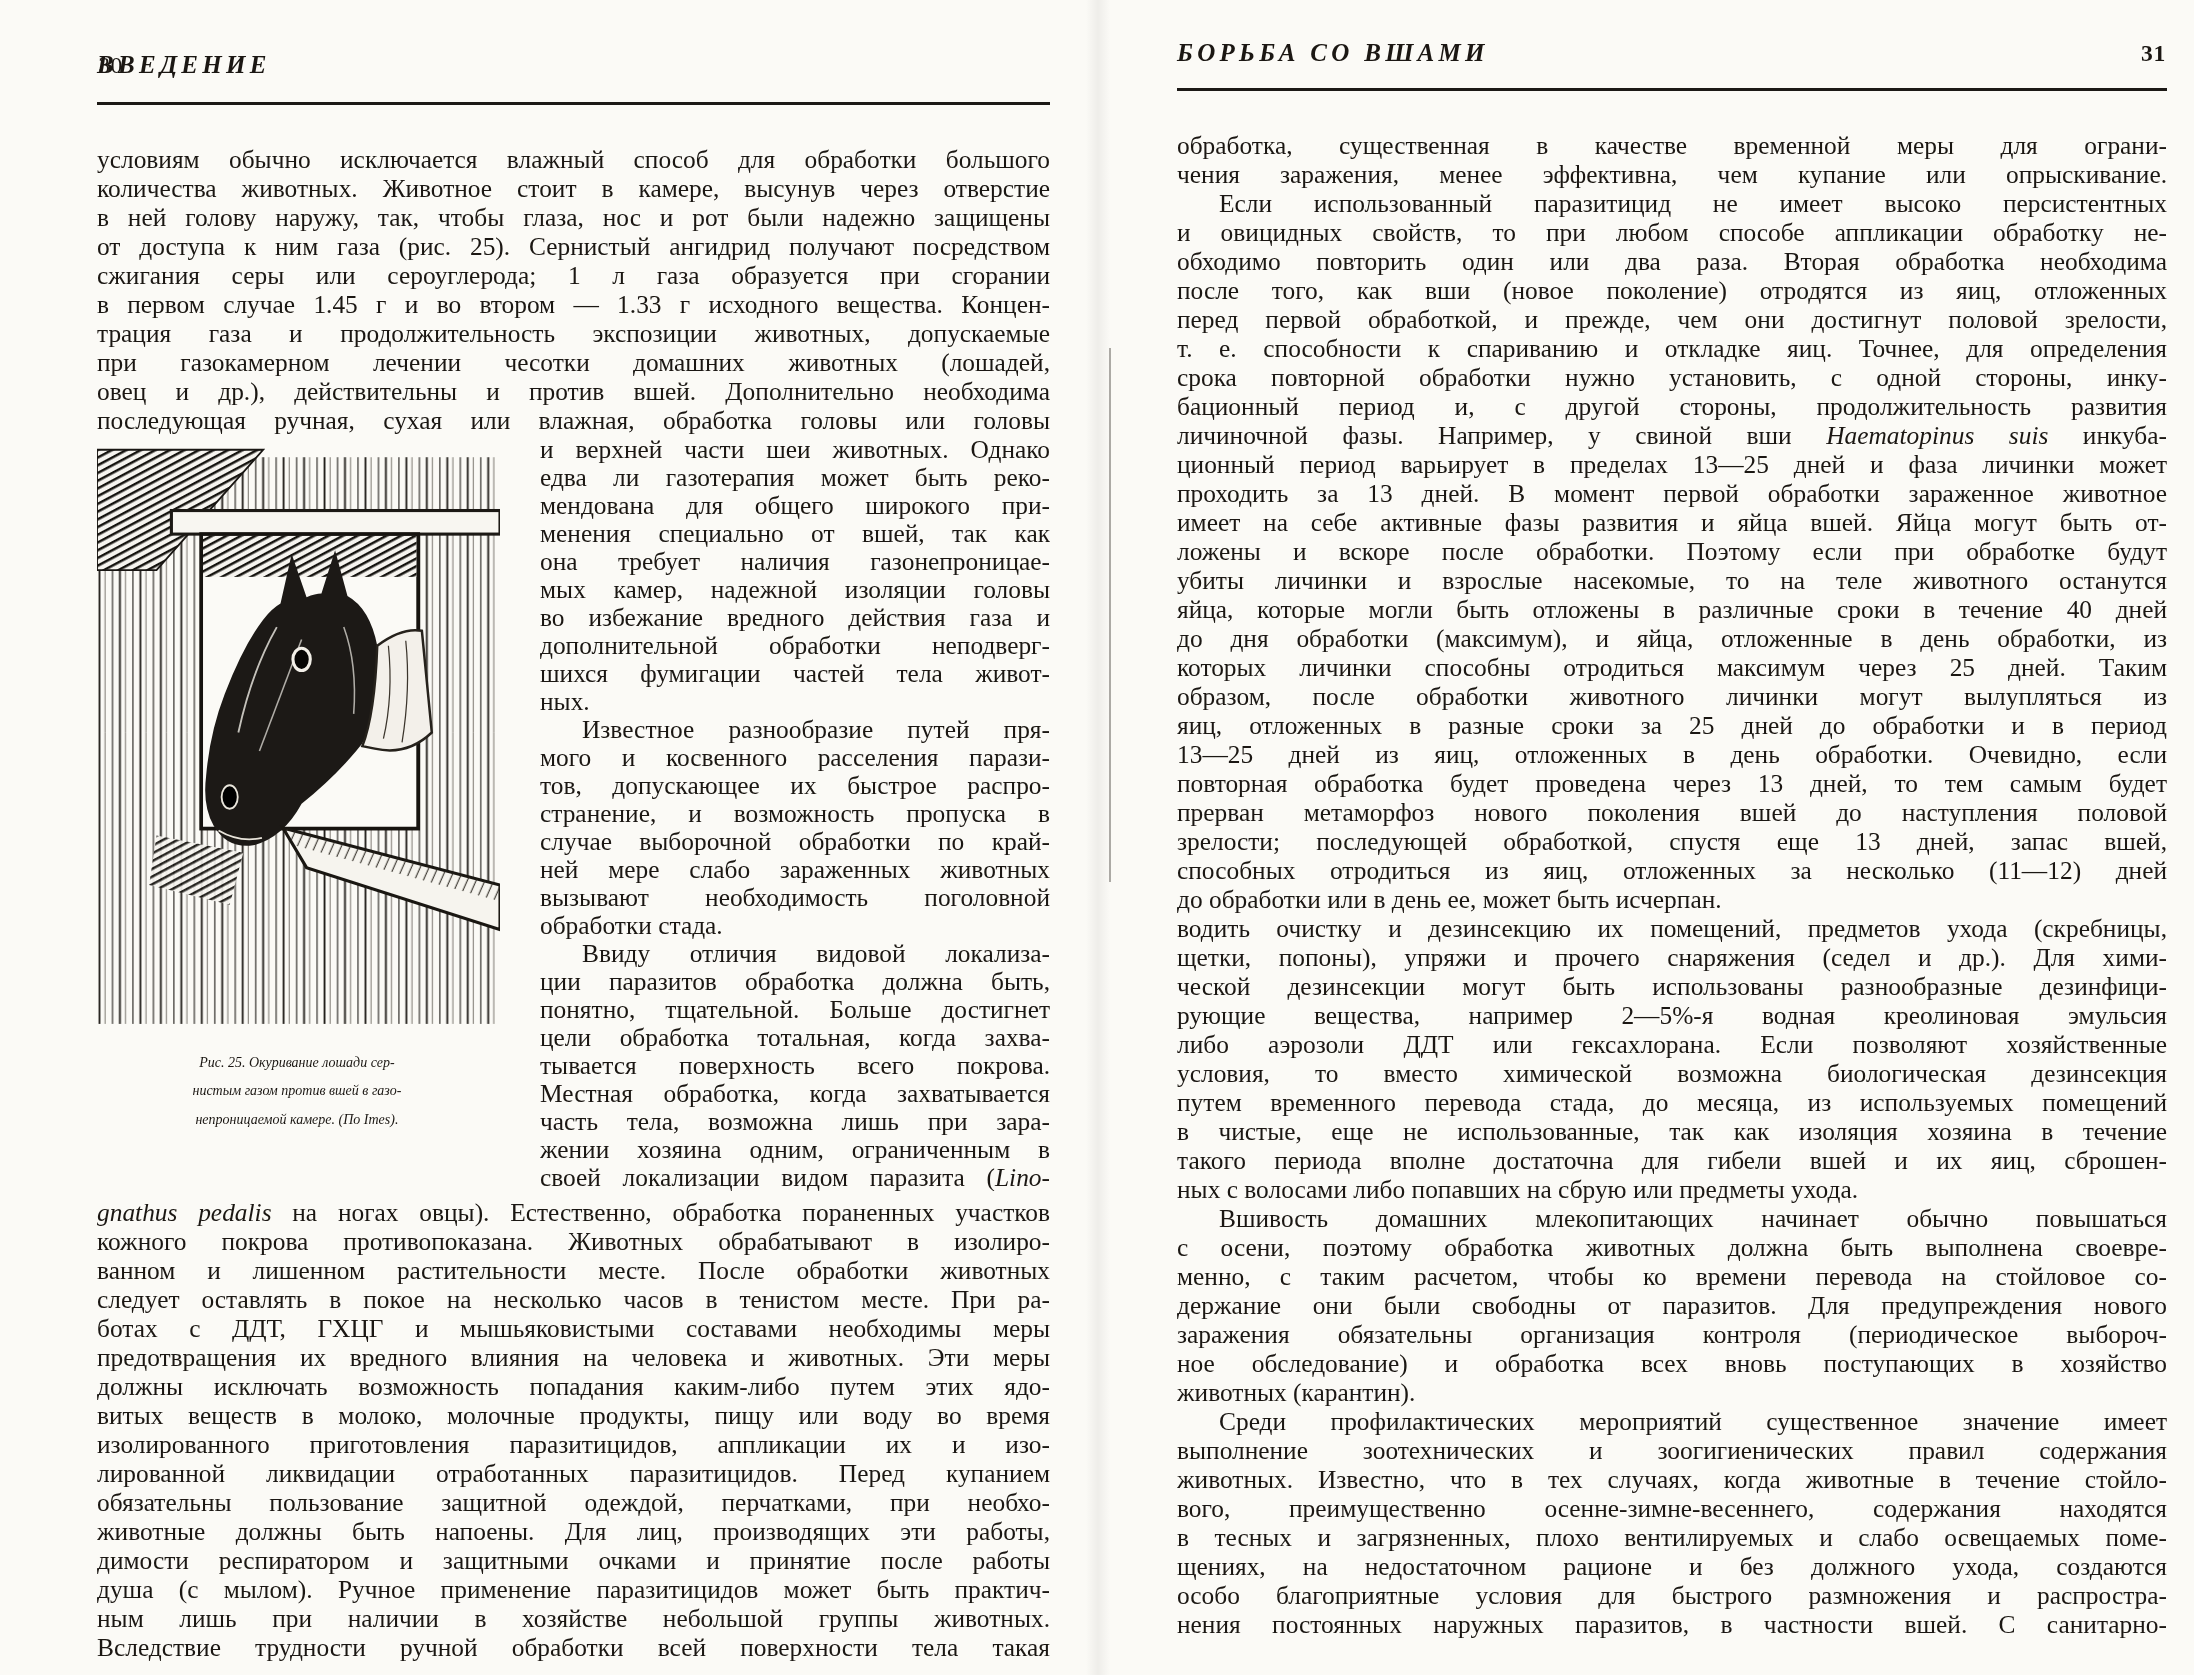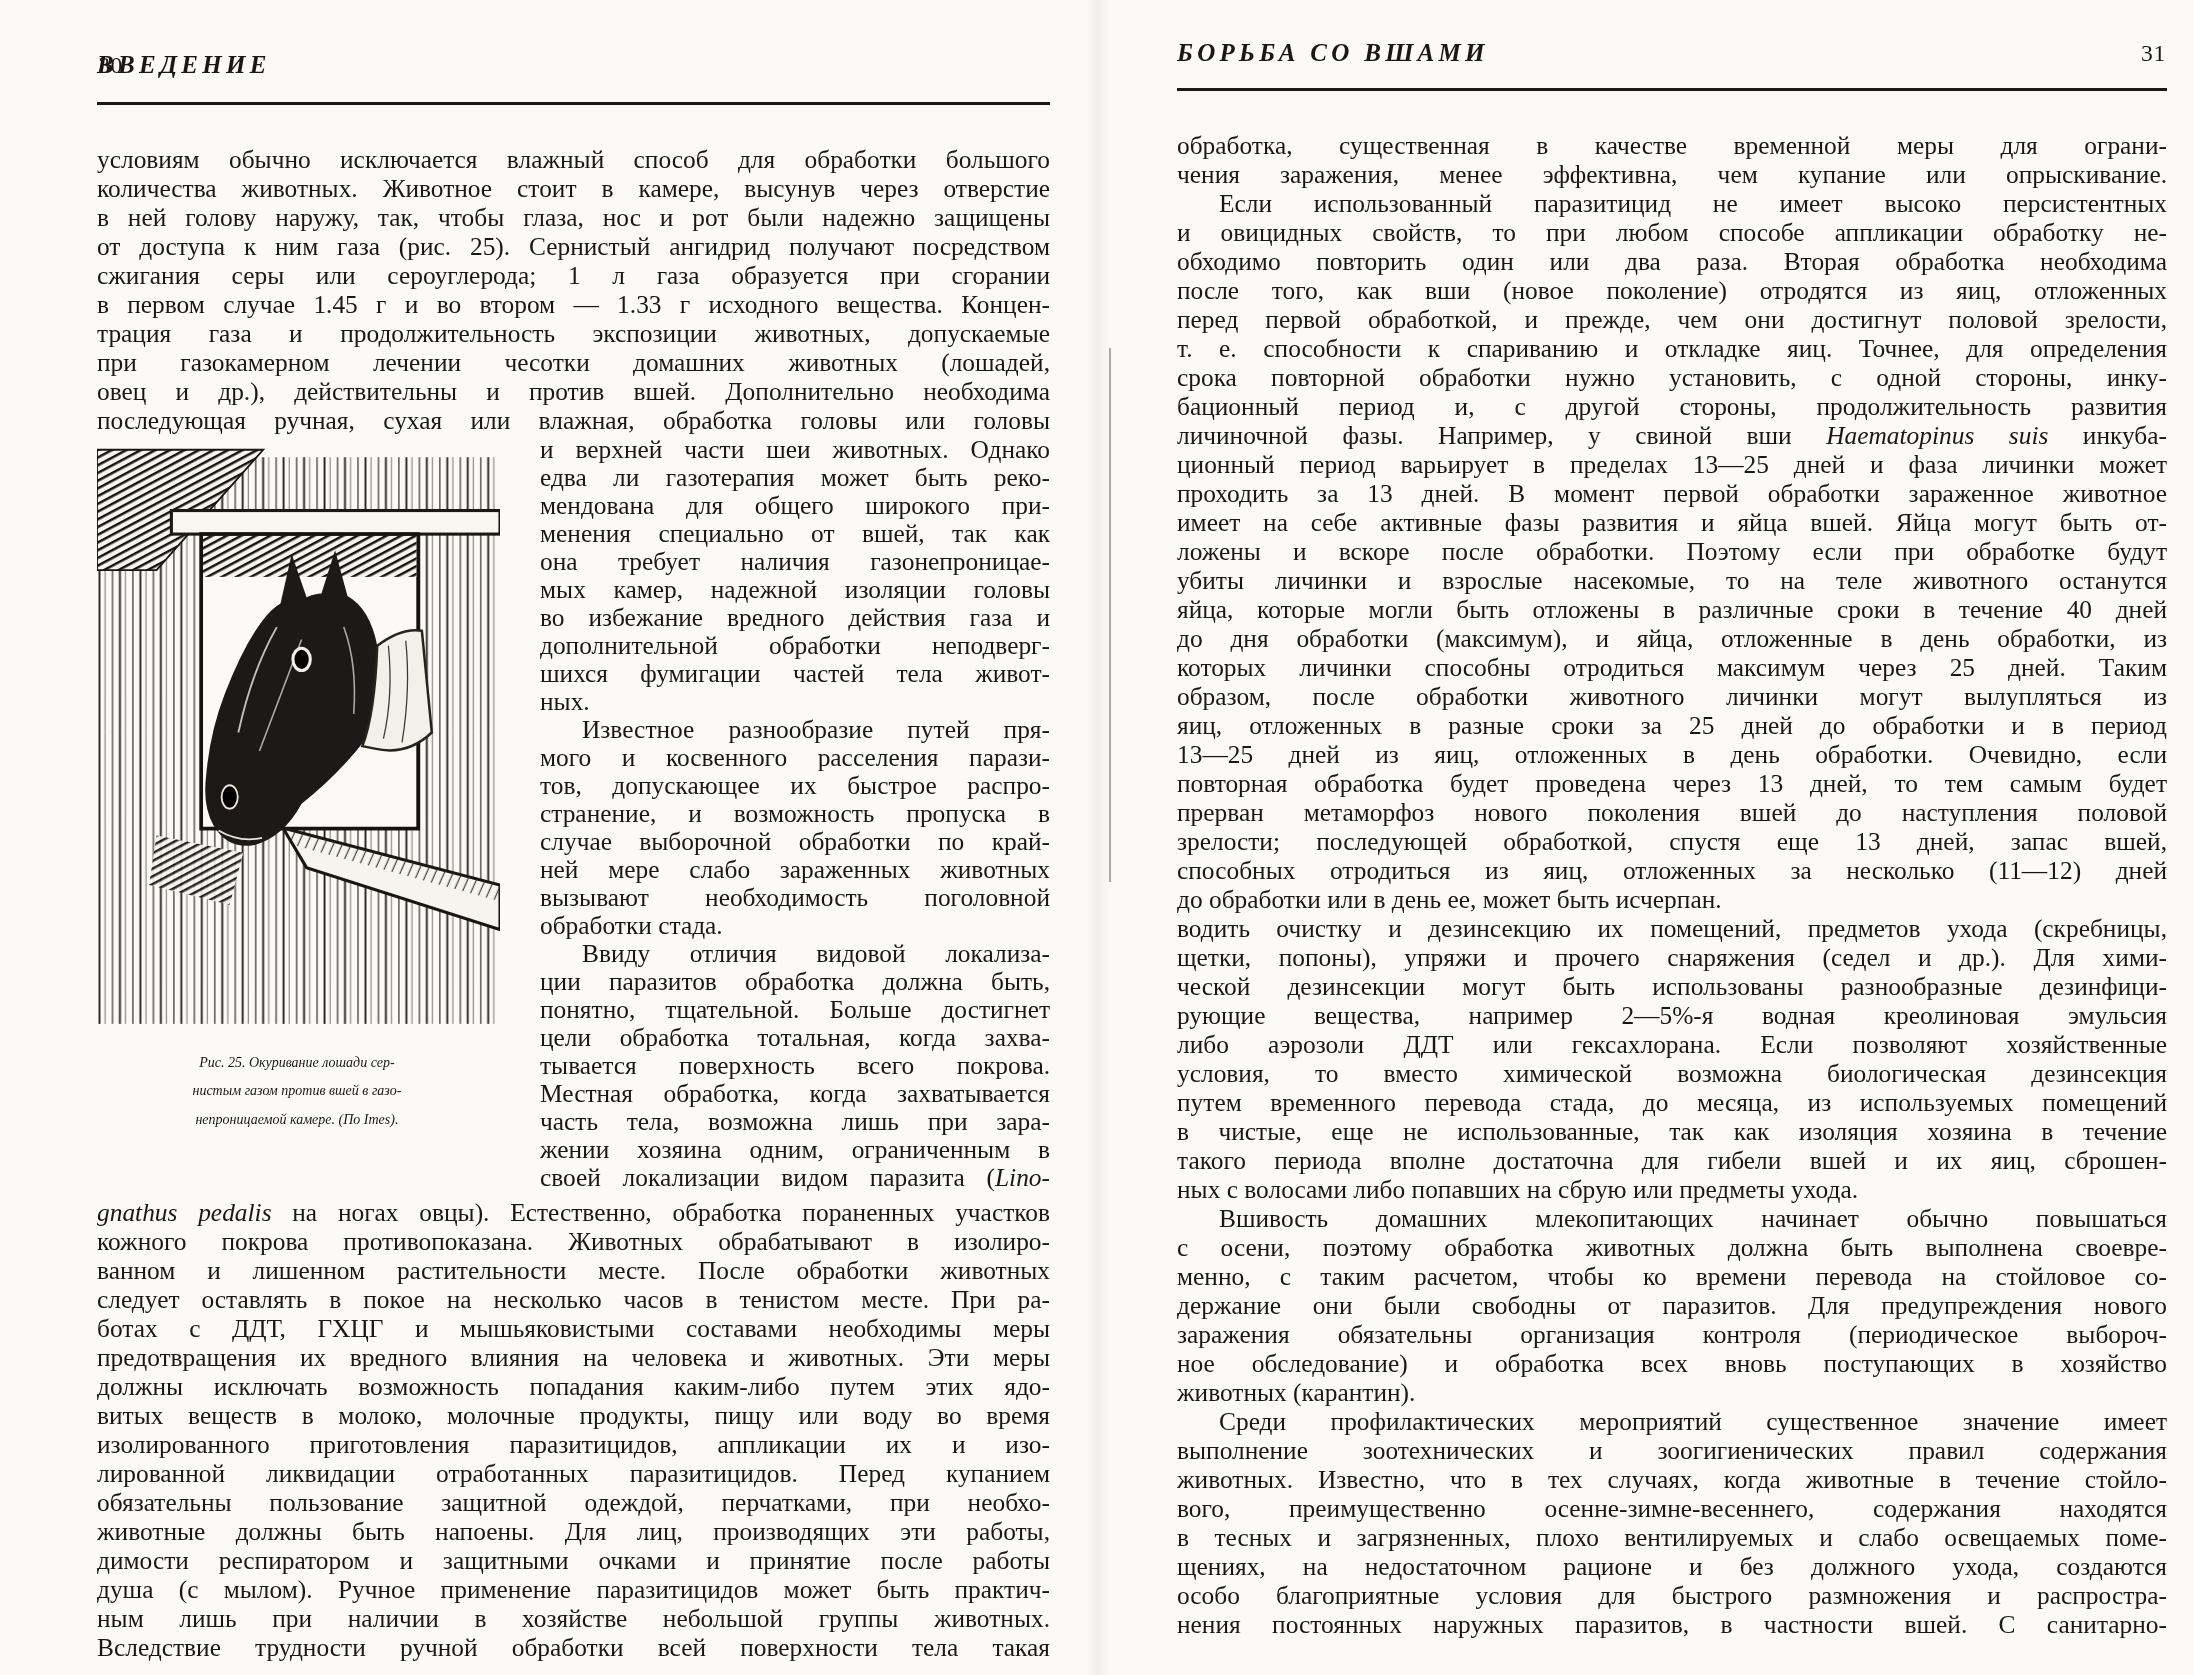--- a/index.html
+++ b/index.html
@@ -9,21 +9,21 @@
   #page-30{left:0;width:1097px;}
   #page-31{left:1097px;width:1097px;}
   .content{position:relative;}
   #page-30 .content{margin:37px 54px 0 90px;}
   #page-31 .content{margin:25px 34px 0 73px;}
   .headrow{position:relative;height:32px;}
   .running{width:100%;font-style:italic;font-weight:700;
            font-size:25px;line-height:32px;letter-spacing:4.3px;}
   .pagenum{position:absolute;top:3.7px;font-size:23.6px;line-height:25px;letter-spacing:0.6px;}
   #page-30 .pagenum{left:1.2px;}
-  #page-31 .pagenum{right:1.2px;}
+  #page-31 .pagenum{right:1.2px;font-weight:bold;}
   .rule{border-bottom:3.1px solid #1c1916;}
   #page-30 .rule{margin-top:20.5px;}
   #page-31 .rule{margin-top:19px;}
   .bodyblock{padding-top:40px;font-size:25.4px;}
   .line{text-align:justify;text-align-last:justify;text-justify:inter-word;
         overflow:hidden;white-space:normal;}
   .body-top .line{height:29px;line-height:29px;}
   .right-body .line{height:29px;line-height:29px;}
   .body-bottom .line{height:29px;line-height:29px;}
   .col-text .line{height:28px;line-height:28px;}

